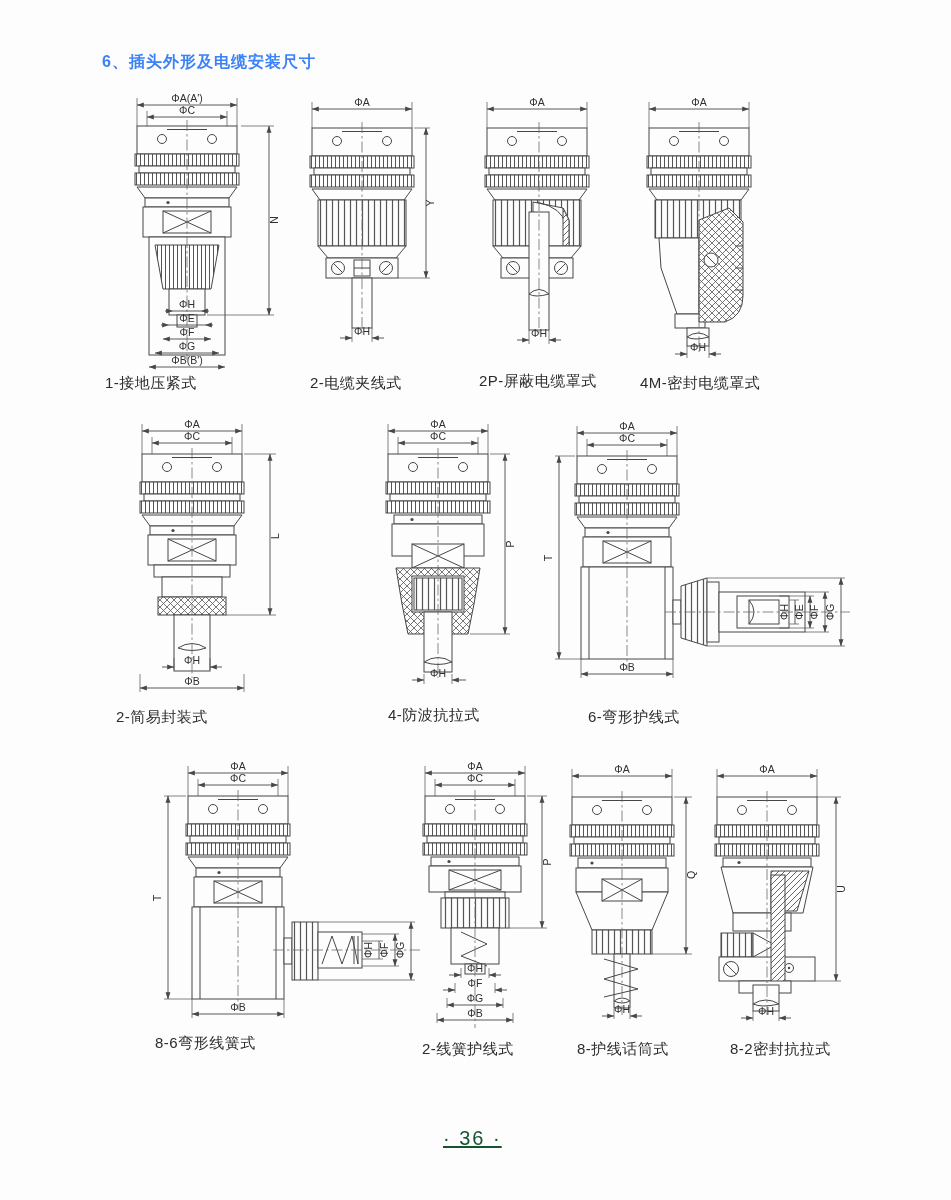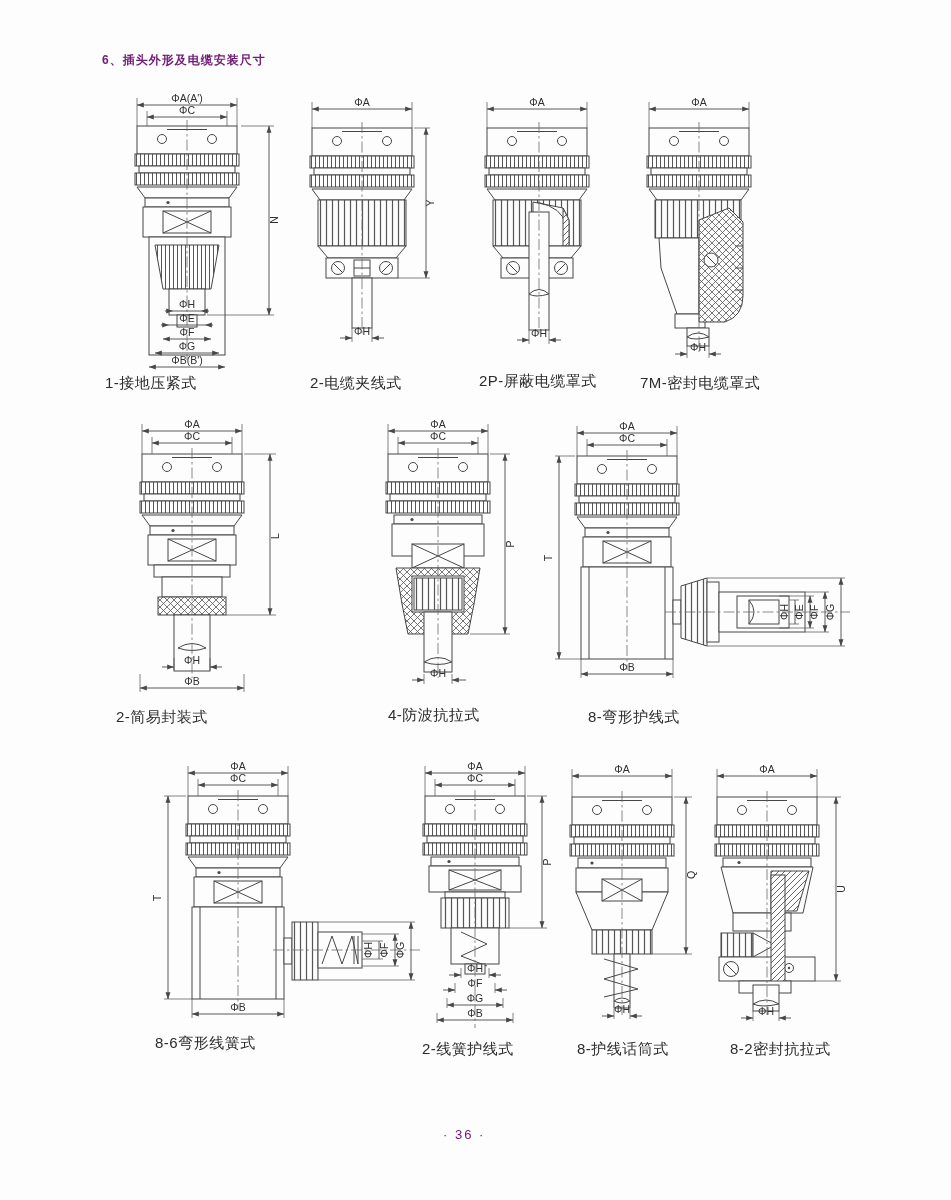--- a/index.html
+++ b/index.html
@@ -1,22 +1,22 @@
 <!DOCTYPE html>
 <html><head>
 <meta charset="utf-8">
 <style>
   html,body{margin:0;padding:0;}
   body{width:951px;height:1200px;background:#fdfdfd;position:relative;
        font-family:"Liberation Sans",sans-serif;color:#2e2e2e;}
   #page{position:absolute;inset:0;background:#fdfdfd;}
   .abs{position:absolute;}
-  .title{font-size:12px;font-weight:bold;letter-spacing:1px;color:#701a75;}
+  .title{font-size:16px;font-weight:bold;letter-spacing:1px;color:#3b82f6;}
   .cap{font-size:15px;color:#2c2c2c;letter-spacing:0.5px;white-space:nowrap;}
-  .pageno{font-size:13px;color:#701a75;letter-spacing:2px;}
+  .pageno{font-size:20px;color:#14532d;letter-spacing:2px;text-decoration:underline;}
   svg{overflow:visible;}
   .ln{stroke:#474747;stroke-width:1;fill:none;}
   .fw{fill:#fdfdfd;stroke:#474747;stroke-width:1;}
   .kn{fill:url(#pknurl);stroke:#474747;stroke-width:1;}
   .rb{fill:url(#prib);stroke:#474747;stroke-width:1;}
   .mh{fill:url(#pmesh);stroke:#474747;stroke-width:1;}
   .dg{fill:url(#pdiag);stroke:#474747;stroke-width:1;}
   .cl{stroke:#6a6a6a;stroke-width:0.8;fill:none;stroke-dasharray:11 3 2.5 3;}
   .xl{stroke:#5a5a5a;stroke-width:0.75;fill:none;}
   .dl{stroke:#474747;stroke-width:0.9;fill:none;}
@@ -554,23 +554,23 @@
         <line x1="120" y1="218" x2="146" y2="218" class="xl"></line>
       <line x1="141" y1="34" x2="141" y2="218" class="dl" marker-start="url(#arr)" marker-end="url(#arr)"></line>
       <text x="150" y="126" class="dt" transform="rotate(-90 150 126)">U</text>
     </g>
     <line x1="72" y1="28" x2="72" y2="252" class="cl"></line>
   </svg>
 
   <div class="abs cap" style="left:105px;top:374px">1-接地压紧式</div>
   <div class="abs cap" style="left:310px;top:374px">2-电缆夹线式</div>
   <div class="abs cap" style="left:479px;top:372px">2P-屏蔽电缆罩式</div>
-  <div class="abs cap" style="left:640px;top:374px">7M-密封电缆罩式</div>
+  <div class="abs cap" style="left:640px;top:374px">4M-密封电缆罩式</div>
   <div class="abs cap" style="left:116px;top:708px">2-简易封装式</div>
   <div class="abs cap" style="left:388px;top:706px">4-防波抗拉式</div>
-  <div class="abs cap" style="left:588px;top:708px">8-弯形护线式</div>
+  <div class="abs cap" style="left:588px;top:708px">6-弯形护线式</div>
   <div class="abs cap" style="left:155px;top:1034px">8-6弯形线簧式</div>
   <div class="abs cap" style="left:422px;top:1040px">2-线簧护线式</div>
   <div class="abs cap" style="left:577px;top:1040px">8-护线话筒式</div>
   <div class="abs cap" style="left:730px;top:1040px">8-2密封抗拉式</div>
 
   <div class="abs pageno" style="left:443px;top:1127px">· 36 ·</div>
 </div>
 
 </body></html>

